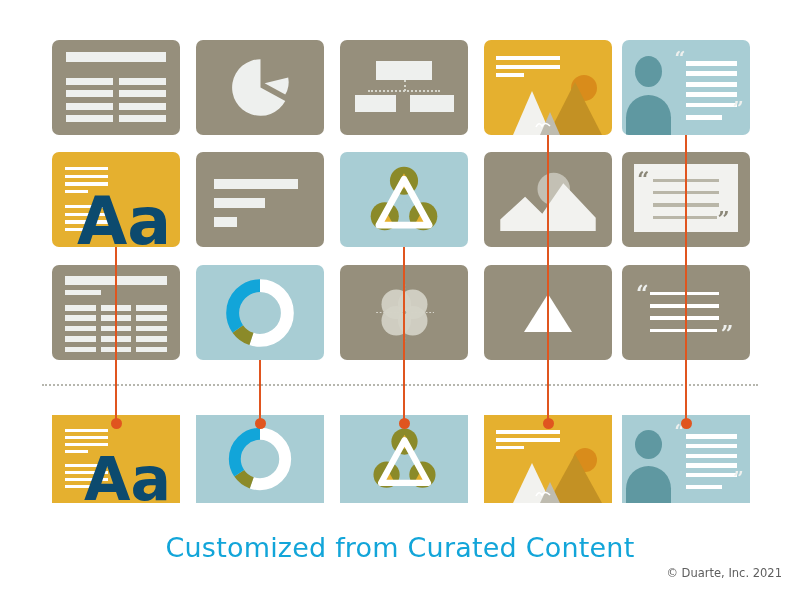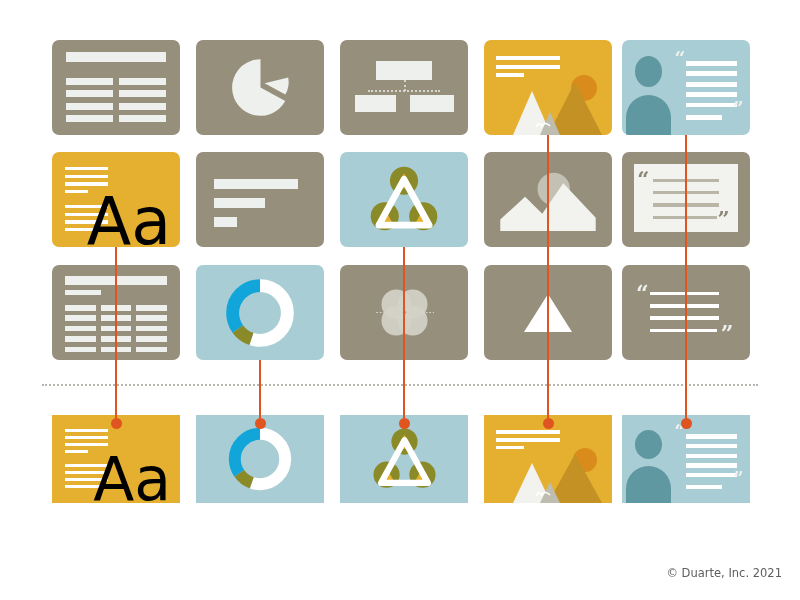--- a/index.html
+++ b/index.html
@@ -19,22 +19,22 @@
   .conn{position:absolute;background:#e0551f;width:2px;}
   .dot{position:absolute;width:11px;height:11px;border-radius:50%;background:#e0551f;}
 
   .divider{position:absolute;left:42px;right:42px;height:0;border-top:2px dotted #b6b6ae;}
 
   .caption{position:absolute;width:100%;text-align:center;color:#12a5d9;
            font-size:27px;letter-spacing:.2px;font-family:"DejaVu Sans",sans-serif;}
   .copyright{position:absolute;color:#5e5e5e;font-size:11.5px;font-family:"DejaVu Sans",sans-serif;}
 
   
-  .aa{position:absolute;color:#000000;font-size:62px;line-height:.95;
-      font-family:"DejaVu Sans",sans-serif;font-weight:400;margin-left:36px;}
+  .aa{position:absolute;color:#0c4a6e;font-size:62px;line-height:.95;
+      font-family:"DejaVu Sans",sans-serif;font-weight:700;margin-left:36px;}
 
   
   .qm{position:absolute;font-family:"DejaVu Serif",serif;font-weight:700;line-height:1;}
 
   
   .tri{position:absolute;width:0;height:0;border-style:solid;border-color:transparent;}
   .circ{position:absolute;border-radius:50%;}
 
   .dotline-h{position:absolute;border-top:2px dotted #d6d6cc;}
   .dotline-v{position:absolute;border-left:2px dotted #d6d6cc;}
@@ -248,14 +248,15 @@
     <div class="conn" style="left:115px;top:247px;height:176px;background:#e0551f;"></div>
     <div class="dot" style="left:110.5px;top:417.5px;background:#e0551f;"></div>
     <div class="conn" style="left:259px;top:360px;height:63px;background:#e0551f;"></div>
     <div class="dot" style="left:254.5px;top:417.5px;background:#e0551f;"></div>
     <div class="conn" style="left:403px;top:247px;height:176px;background:#e0551f;"></div>
     <div class="dot" style="left:398.5px;top:417.5px;background:#e0551f;"></div>
     <div class="conn" style="left:547px;top:135px;height:288px;background:#e0551f;"></div>
     <div class="dot" style="left:542.5px;top:417.5px;background:#e0551f;"></div>
     <div class="conn" style="left:685px;top:135px;height:288px;background:#e0551f;"></div>
     <div class="dot" style="left:680.5px;top:417.5px;background:#e0551f;"></div>
+    <div class="caption" style="left:0;top:532px;">Customized from Curated Content</div>
     <div class="copyright" style="right:18px;top:566px;">© Duarte, Inc. 2021</div>
   </div>
 
 </body></html>

